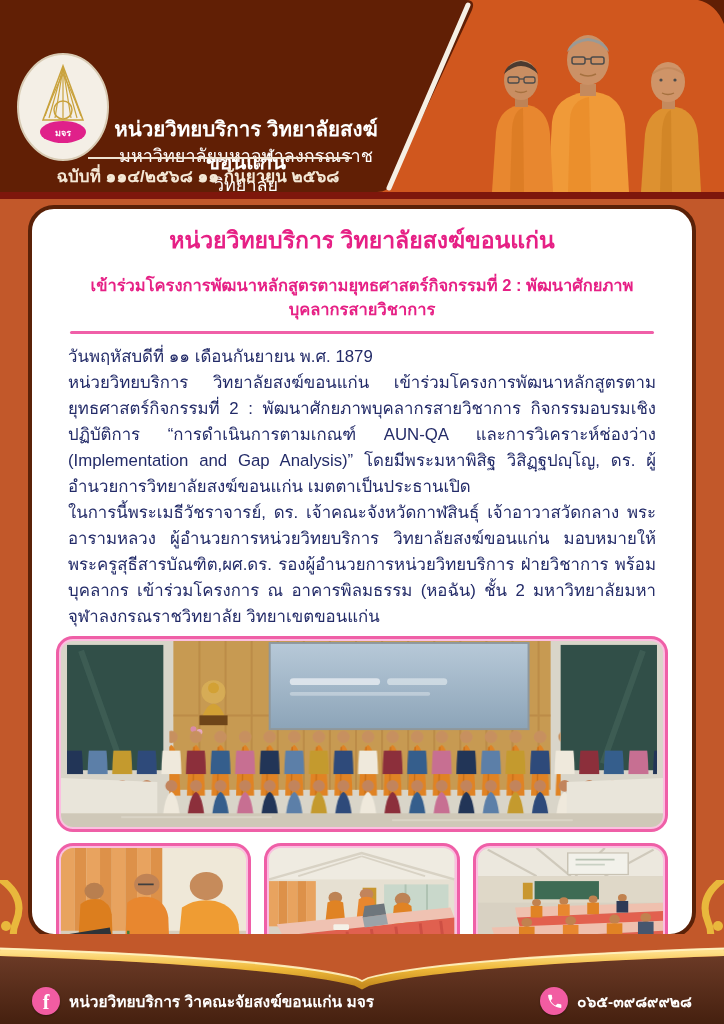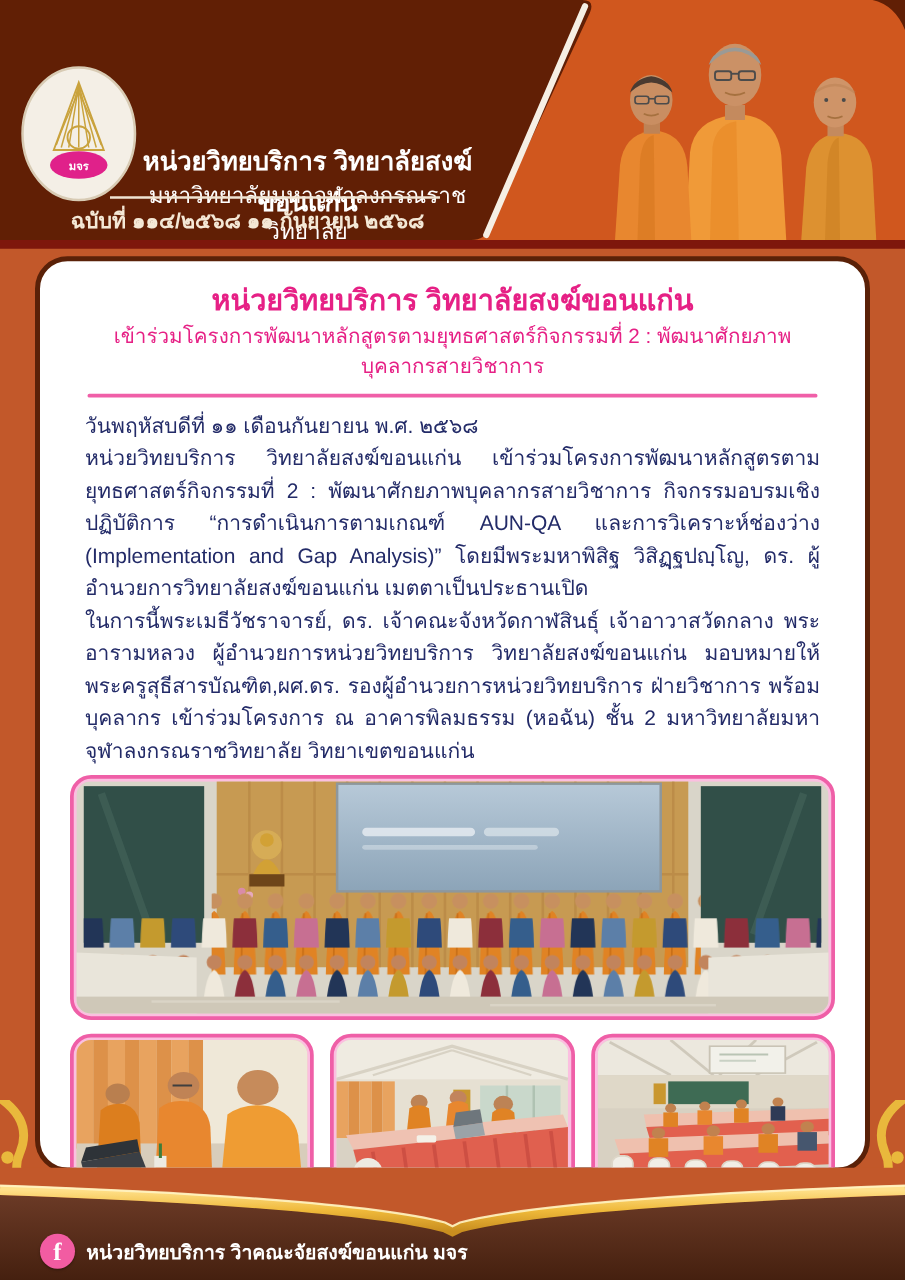--- a/index.html
+++ b/index.html
@@ -31,22 +31,22 @@
   .hdr-strip { position:absolute; top:192px; left:0; width:724px; height:7px;
                background:#7E170C; }
 
   
   .card { position:absolute; left:28px; top:205px; width:668px; height:733px;
           background:#ffffff; border:4px solid #5A2108; border-radius:26px;
           padding:16px 36px 0; overflow:hidden; }
 
   .art-title { text-align:center; color:#E62085; font-weight:bold;
                font-size:23px; line-height:30px; }
-  .art-sub   { text-align:center; color:#E62085; font-weight:normal;
-               font-size:16.5px; line-height:24px; margin-top:2px; }
+  .art-sub   { text-align:center; color:#E62085; font-weight:bold;
+               font-size:16.5px; line-height:24px; margin-top:18px; }
   .rule-pink { height:2.5px; background:#F05FA8; margin:10px 2px; border-radius:2px; }
 
   .body-text p { color:#232B68; font-size:16.8px; line-height:26px;
                  text-align:justify; font-weight:500; }
 
   .photo-frame { background:#FBBFE0; border:3px solid #EF5FA7; border-radius:17px;
                  padding:2px; overflow:hidden; }
   .photo-frame .ph-in { border-radius:12px; overflow:hidden; height:100%; }
   .photo-frame svg { display:block; width:100%; height:100%; }
 
@@ -153,21 +153,21 @@
     <div class="hdr-issue">ฉบับที่ ๑๑๔/๒๕๖๘   ๑๑ กันยายน ๒๕๖๘</div>
   </div>
   <div class="hdr-strip"></div>
 
   <div class="card">
     <div class="art-title">หน่วยวิทยบริการ วิทยาลัยสงฆ์ขอนแก่น</div>
     <div class="art-sub">เข้าร่วมโครงการพัฒนาหลักสูตรตามยุทธศาสตร์กิจกรรมที่ 2 : พัฒนาศักยภาพบุคลากรสายวิชาการ</div>
     <div class="rule-pink"></div>
 
     <div class="body-text">
-      <p>วันพฤหัสบดีที่ ๑๑ เดือนกันยายน พ.ศ. ๒๕๖๘</p>
+      <p>วันพฤหัสบดีที่ ๑๑ เดือนกันยายน พ.ศ. 1879</p>
       <p>หน่วยวิทยบริการ วิทยาลัยสงฆ์ขอนแก่น เข้าร่วมโครงการพัฒนาหลักสูตรตามยุทธศาสตร์กิจกรรมที่ 2 : พัฒนาศักยภาพบุคลากรสายวิชาการ กิจกรรมอบรมเชิงปฏิบัติการ “การดำเนินการตามเกณฑ์ AUN-QA และการวิเคราะห์ช่องว่าง (Implementation and Gap Analysis)” โดยมีพระมหาพิสิฐ วิสิฏฺฐปญฺโญ, ดร. ผู้อำนวยการวิทยาลัยสงฆ์ขอนแก่น เมตตาเป็นประธานเปิด</p>
       <p>ในการนี้พระเมธีวัชราจารย์, ดร. เจ้าคณะจังหวัดกาฬสินธุ์ เจ้าอาวาสวัดกลาง พระอารามหลวง ผู้อำนวยการหน่วยวิทยบริการ วิทยาลัยสงฆ์ขอนแก่น มอบหมายให้ พระครูสุธีสารบัณฑิต,ผศ.ดร. รองผู้อำนวยการหน่วยวิทยบริการ ฝ่ายวิชาการ พร้อมบุคลากร เข้าร่วมโครงการ ณ อาคารพิลมธรรม (หอฉัน) ชั้น 2 มหาวิทยาลัยมหาจุฬาลงกรณราชวิทยาลัย วิทยาเขตขอนแก่น</p>
     </div>
 
     <div class="photo-frame photo-main">
       <div class="ph-in">
         <svg viewBox="0 0 600 190" preserveAspectRatio="none">
           <defs>
             <linearGradient id="scrG" x1="0" y1="0" x2="0" y2="1">
               <stop offset="0" stop-color="#B7C9D8"></stop>
@@ -427,16 +427,24 @@
       <path d="M0,14.5 C150,19.5 300,29 356,44 L362,47 L368,44 C424,29 574,19.5 724,14.5" fill="none" stroke="#FFF3C2" stroke-width="1.8" opacity="0.9"></path>
     </svg>
 
     <div class="contacts">
       <div class="contact">
         <span class="cicon">
           <span class="fb-glyph">f</span>
         </span>
         <span>หน่วยวิทยบริการ วิาคณะจัยสงฆ์ขอนแก่น มจร</span>
       </div>
+      <div class="contact">
+        <span class="cicon">
+          <svg width="17" height="17" viewBox="0 0 24 24">
+            <path d="M6.6 10.8c1.5 3 3.9 5.4 6.9 6.9l2.3-2.3c.3-.3.7-.4 1.1-.2 1.2.4 2.5.6 3.8.6.6 0 1 .4 1 1V20c0 .6-.4 1-1 1C11.8 21 3 12.2 3 3.3c0-.6.4-1 1-1h3.3c.6 0 1 .4 1 1 0 1.3.2 2.6.6 3.8.1.4 0 .8-.2 1.1L6.6 10.8z" fill="#ffffff"></path>
+          </svg>
+        </span>
+        <span>๐๖๕-๓๙๘๙๙๒๘</span>
+      </div>
     </div>
   </div>
 
 </div>
 
 </body></html>

